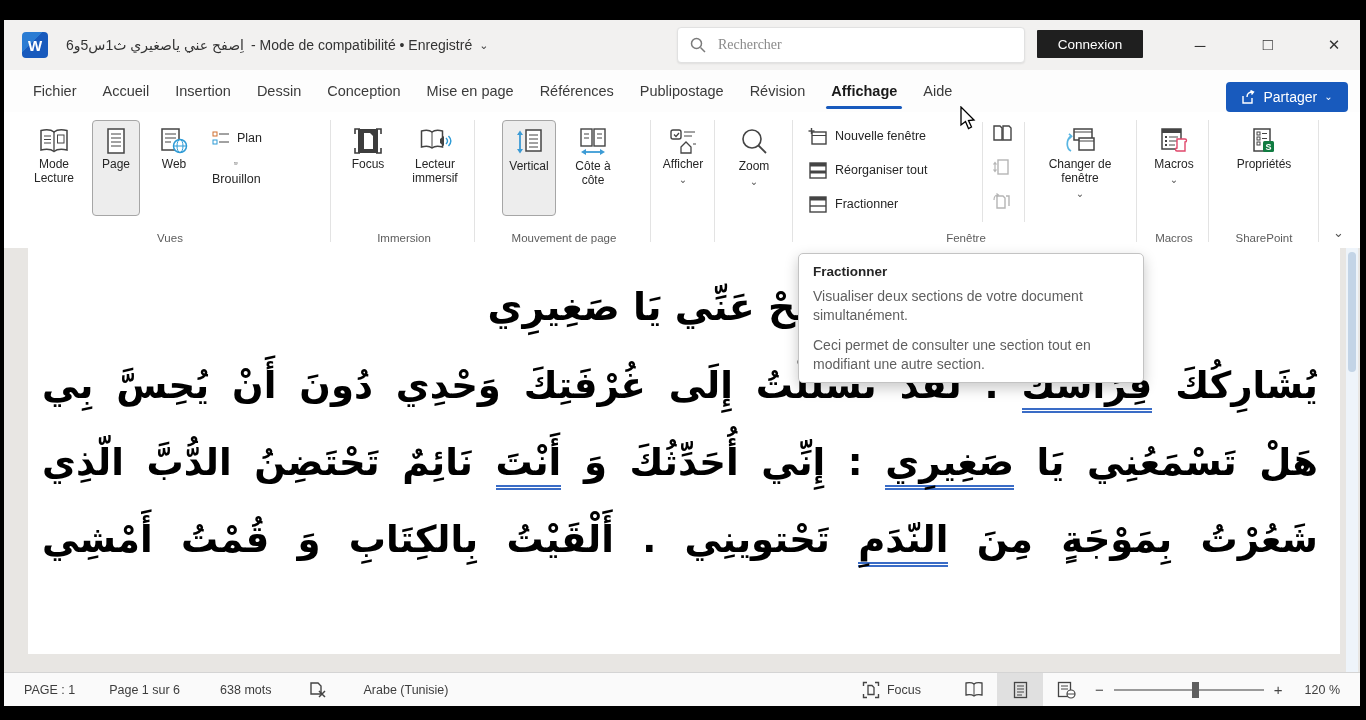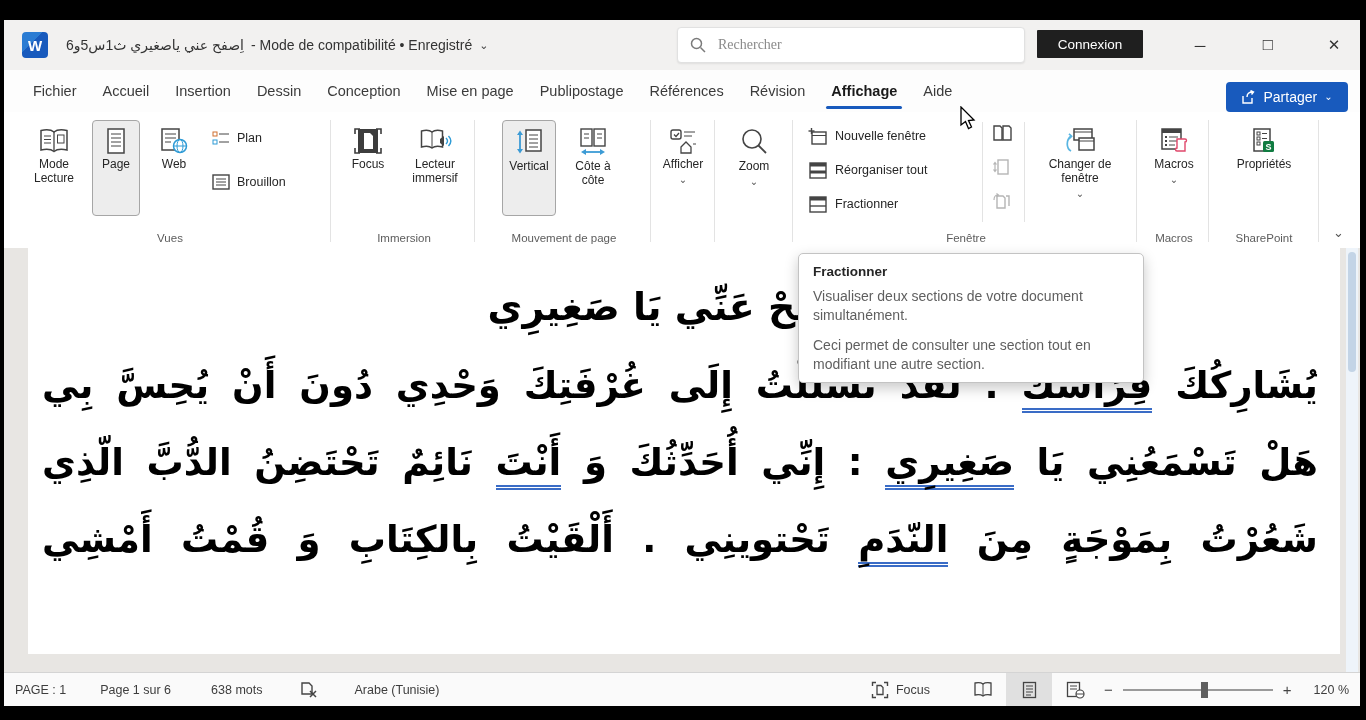--- a/index.html
+++ b/index.html
@@ -66,21 +66,21 @@
   #tooltip{position:absolute;left:794px;top:233px;width:346px;height:130px;background:#fff;
     border:1px solid #c3c3c3;border-radius:5px;box-shadow:0 5px 14px rgba(0,0,0,.22);
     padding:10px 14px;box-sizing:border-box;z-index:30;}
   #tooltip .t{font-size:13.5px;font-weight:bold;color:#262626;margin-bottom:8px;}
   #tooltip .b{font-size:14px;color:#5f5f5f;line-height:1.35;}
   #tooltip .b + .b{margin-top:11px;}
 
   
   #statusbar{position:absolute;left:0;top:652px;width:100%;height:34px;background:#fafafa;
     border-top:1px solid #d4d4d4;display:flex;align-items:center;font-size:12.5px;color:#3d3d3d;
-    box-sizing:border-box;padding:0 1px;}
+    box-sizing:border-box;padding:0 10px;}
   .sb-item{display:flex;align-items:center;height:100%;padding:0 10px;white-space:nowrap;}
   .viewbtn{width:46px;height:34px;display:flex;align-items:center;justify-content:center;}
   .viewbtn.sel{background:#e0e0e0;}
   #zoomslider{display:flex;align-items:center;gap:10px;margin-left:6px;}
   #zoomtrack{position:relative;width:150px;height:2px;background:#9a9a9a;}
   #zoomthumb{position:absolute;left:52%;top:-7px;width:7px;height:16px;background:#5f5f5f;}
   .zs-sign{font-size:15px;color:#444;}
 
   #cursor{position:absolute;left:954px;top:86px;z-index:40;}
   svg{display:block;}
@@ -111,22 +111,22 @@
     <div class="winbtn" style="left:1308px;">✕</div>
   </div>
 
   <div id="tabrow">
     <div class="tab">Fichier</div>
     <div class="tab">Accueil</div>
     <div class="tab">Insertion</div>
     <div class="tab">Dessin</div>
     <div class="tab">Conception</div>
     <div class="tab">Mise en page</div>
+    <div class="tab">Références</div>
     <div class="tab">Publipostage</div>
-    <div class="tab">Références</div>
     <div class="tab">Révision</div>
     <div class="tab active">Affichage</div>
     <div class="tab">Aide</div>
     <div id="share-btn">
       <svg width="15" height="15" viewBox="0 0 15 15">
         <path d="M2 6 v7 h9 v-5" fill="none" stroke="#fff" stroke-width="1.4"></path>
         <path d="M6 7 C6 3,9 2,12 2 M9.5 0.5 L12.5 2 L10.5 4.5" fill="none" stroke="#fff" stroke-width="1.4"></path>
       </svg>
       <span>Partager</span>
       <span class="chev" style="color:#fff;">⌄</span>
@@ -171,21 +171,21 @@
       </div>
       <div class="rsmall" style="left:200px;top:14px;">
         <svg width="18" height="16" viewBox="0 0 18 16">
           <rect x="1" y="2" width="4" height="4" fill="none" stroke="#d07030"></rect>
             <line x1="7" y1="4" x2="17" y2="4" stroke="#444"></line>
           <rect x="1" y="10" width="4" height="4" fill="none" stroke="#2e9bd6"></rect>
             <line x1="7" y1="12" x2="17" y2="12" stroke="#444"></line>
         </svg>
         <span>Plan</span>
       </div>
-      <div class="rsmall" style="left:200px;top:58px;">
+      <div class="rsmall" style="left:200px;top:50px;flex-direction:column;">
         <svg width="18" height="16" viewBox="0 0 18 16">
           <rect x="1" y="1" width="16" height="14" fill="none" stroke="#444" stroke-width="1.4"></rect>
           <line x1="4" y1="5" x2="14" y2="5" stroke="#444"></line>
             <line x1="4" y1="8" x2="14" y2="8" stroke="#444"></line>
           <line x1="4" y1="11" x2="14" y2="11" stroke="#444"></line>
         </svg>
         <span>Brouillon</span>
       </div>
       <div class="glabel">Vues</div>
     </div>

